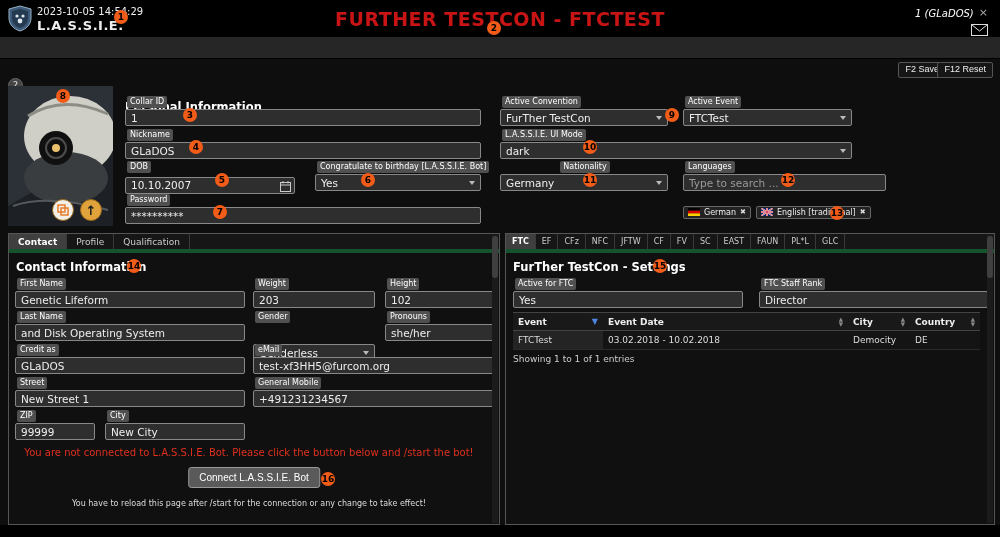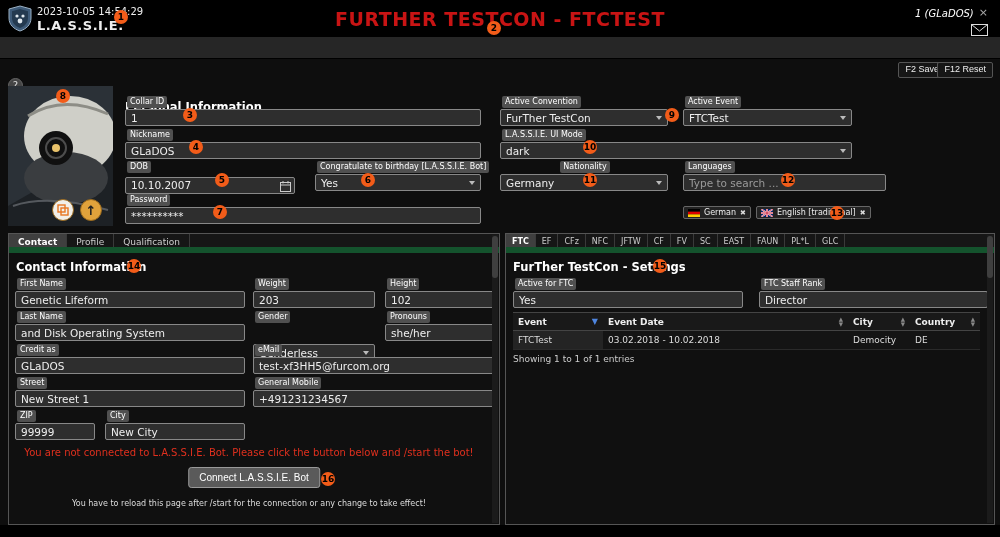--- a/index.html
+++ b/index.html
@@ -40,27 +40,27 @@
     border-radius:2px; color:#eee; font-size:10.5px; padding:0 5px;
     font-family:"DejaVu Sans", sans-serif;
   }
   .tinput::placeholder { color:#9a9a9a; }
   .tselect { display:flex; align-items:center; justify-content:space-between; }
   .caret { width:0; height:0; border:3px solid transparent; border-top:4px solid #bbb; margin-top:4px; }
   .input-wrap { position:relative; width:100%; }
   .cal-icon { position:absolute; right:4px; top:3px; }
   
   .tags { position:absolute; left:683px; top:206px; display:flex; gap:5px; }
-  .tag { display:inline-flex; align-items:center; gap:4px; background:#222; border:1px solid #666; border-radius:2px; padding:1px 4px; font-size:8px; color:#eee; }
+  .tag { display:inline-flex; align-items:flex-start; gap:4px; background:#222; border:1px solid #666; border-radius:2px; padding:1px 4px; font-size:8px; color:#eee; }
   .tag .x { font-size:7px; font-weight:bold; color:#ddd; cursor:pointer; }
   
   .panel { position:absolute; top:233px; height:292px; background:#101010; border:1px solid #555; }
   .panel-left { left:8px; width:492px; }
   .panel-right { left:505px; width:490px; }
-  .tabbar { display:flex; height:19px; background:#161616; border-bottom:6px solid #14532d; }
+  .tabbar { display:flex; height:19px; background:#161616; border-bottom:4px solid #14532d; }
   .tab { padding:3px 9px; font-size:9px; color:#ccc; border-right:1px solid #3a3a3a; white-space:nowrap; }
   .tabbar-sm .tab { padding:3px 6px; font-size:8px; }
   .tab.active { background:#3f3f3f; color:#fff; font-weight:bold; }
   .warning { position:absolute; left:0; right:10px; top:213px; text-align:center; color:#e0301e; font-size:10px; }
   .connect-btn { position:absolute; left:50%; top:233px; transform:translateX(-50%); background:#5a5a5a; border:1px solid #999; border-radius:3px; color:#fff; font-size:10px; padding:4px 10px; }
   .note { position:absolute; left:0; right:10px; top:265px; text-align:center; color:#ddd; font-size:8px; }
   
   .tbl { position:absolute; left:7px; right:14px; top:78px; }
   .tbl-header { display:flex; height:19px; align-items:center; background:#191919; border-top:1px solid #444; border-bottom:1px solid #444; font-size:9px; font-weight:bold; color:#eee; }
   .tbl-row { display:flex; height:19px; align-items:center; background:#141414; border-bottom:1px solid #2a2a2a; font-size:9px; color:#ddd; }

